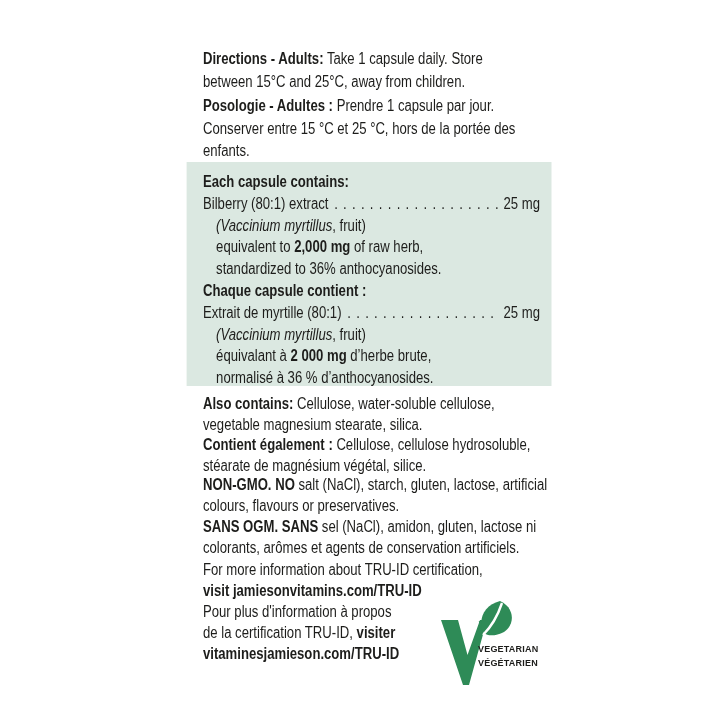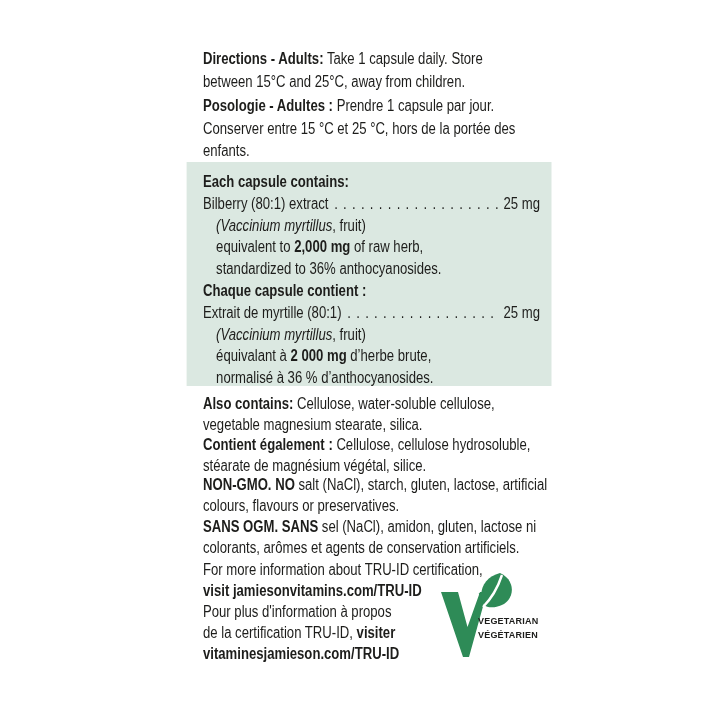--- a/index.html
+++ b/index.html
@@ -40,21 +40,21 @@
 
   #also { top:394px; }
   #also .line { line-height:20.5px; }
 
   #nongmo { top:474px; }
   #nongmo .line { line-height:21px; }
 
   #truid { top:559px; }
   #truid .line { line-height:21px; }
 
-  #veg-logo { position:absolute; left:436px; top:572px; width:112px; height:92px; }
+  #veg-logo { position:absolute; left:436px; top:600px; width:112px; height:92px; }
   #veg-logo svg { display:block; }
   .logo-text {
     font-family:"Liberation Sans","DejaVu Sans",sans-serif;
     font-weight:bold; font-size:9px; letter-spacing:0.2px; fill:#1d1d1b;
   }
 </style>
 </head>
 <body>
 
 <div class="stage">

